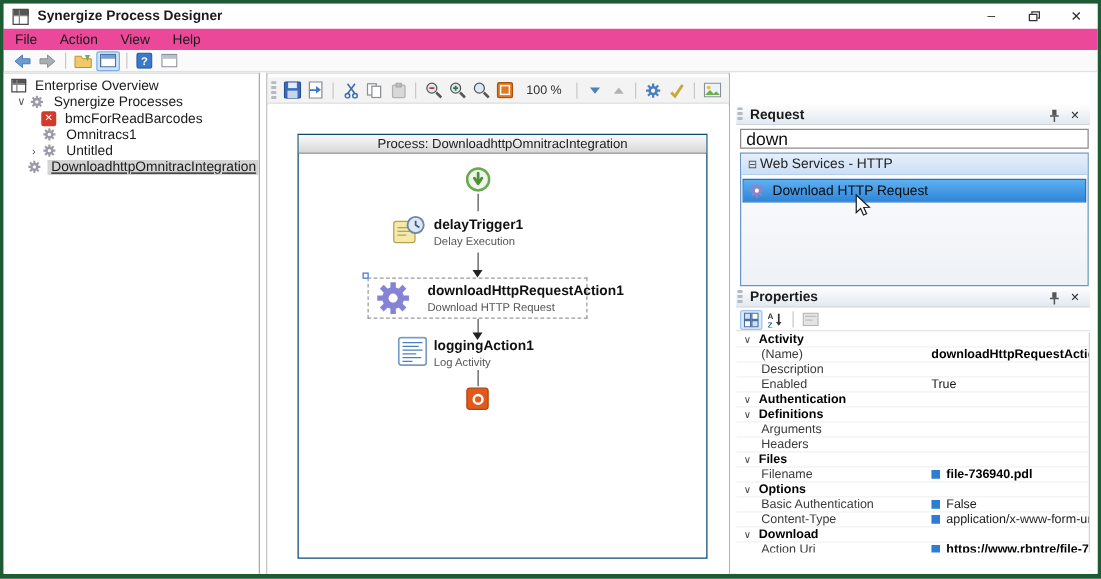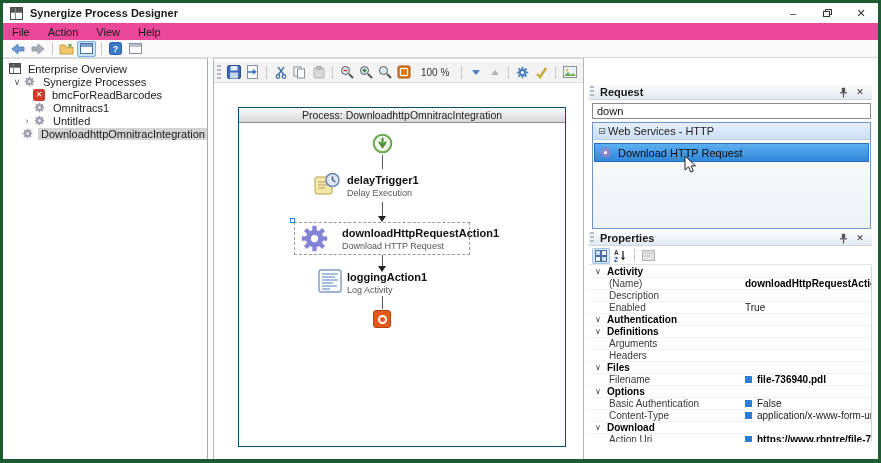--- a/index.html
+++ b/index.html
@@ -42,21 +42,21 @@
   .treepanel { position:absolute; left:0; top:0; width:205px; bottom:0; background:#fff; border-right:1px solid #a9a9a9; border-top:1px solid #d9d9d9; overflow:hidden; padding-top:3px; }
   .trow { height:13px; display:flex; align-items:center; white-space:nowrap; font-size:11px; color:#1a1a1a; }
   .texp { width:12px; text-align:center; font-size:9px; color:#555; }
   .ticon { width:13px; height:12px; margin-right:4px; display:inline-flex; align-items:center; justify-content:center; flex:none; }
   .ticon.app-grid { width:12px; height:11px; border:1px solid #4a4a4a; background:
       linear-gradient(#888 0 0) 0 3px/12px 1px no-repeat,
       linear-gradient(#888 0 0) 3px 0/1px 11px no-repeat,
       linear-gradient(#555 0 0) 0 0/12px 3px no-repeat,#fdfdfd; }
   .ticon.error-x { width:12px; height:12px; background:#d23b2a; border-radius:2px; color:#fff; font-size:8px; font-weight:700; display:inline-flex; align-items:center; justify-content:center; }
   .tlabel { padding:0 3px; }
-  .tlabel.sel { background:#d4d4d4; }
+  .tlabel.sel { background:#d4d4d4;text-decoration:underline; }
 
   
   .canvaspanel { position:absolute; left:210px; top:0; width:371px; bottom:0; background:#fff; border-left:1px solid #b5b5b5; border-right:1px solid #b5b5b5; border-top:1px solid #d9d9d9; }
   .ctoolbar { position:absolute; left:0; top:3px; right:0; height:21px; background:#f3f3f3; border-bottom:1px solid #dedede; display:flex; align-items:center; padding-left:2px; }
   .grip { width:4px; height:15px; margin:0 3px 0 1px; background:repeating-linear-gradient(to bottom,#b2bac4 0 2px,transparent 2px 4px); }
   .cbtn { width:19px; height:18px; display:flex; align-items:center; justify-content:center; }
   .zoomlevel { font-size:10px; color:#333; padding:0 8px; }
   .tri-down { width:0; height:0; border-left:4px solid transparent; border-right:4px solid transparent; border-top:5px solid #4a7fc0; }
   .tri-up { width:0; height:0; border-left:4px solid transparent; border-right:4px solid transparent; border-bottom:5px solid #b3b3b3; }
 
@@ -78,21 +78,21 @@
   .rightcol { position:absolute; left:586px; top:0; width:286px; bottom:0; background:#fff; }
   .panel { position:absolute; left:0; right:3px; }
   .phdr { height:16px; display:flex; align-items:center; background:linear-gradient(#fdfdfd,#e3e9f2); border-bottom:1px solid #cfd6e0; position:relative; }
   .phdr .grip { height:11px; }
   .ptitle { font-weight:700; font-size:11px; color:#1a1a1a; margin-left:3px; }
   .pbtn { position:absolute; top:1px; width:14px; height:14px; display:flex; align-items:center; justify-content:center; font-size:9px; color:#333; }
   .pbtn.pin { right:22px; }
   .pbtn.close { right:5px; }
 
   .toolboxpanel { top:26px; height:146px; }
-  .search { position:absolute; left:3px; top:19px; right:1px; height:16px; border:1px solid #8a8a8a; background:#fff; font-size:11px; padding:0 4px; font-family:inherit; color:#111; }
+  .search { position:absolute; left:3px; top:19px; right:1px; height:16px; border:1px solid #8a8a8a; background:#fff; font-size:14px; padding:0 4px; font-family:inherit; color:#111; }
   .tlist { position:absolute; left:3px; top:38px; right:1px; bottom:1px; border:1px solid #6a96c8; background:linear-gradient(#fdfdfd,#eef2f7); overflow:hidden; }
   .tgroup { height:17px; background:linear-gradient(#e7f0fb,#cbdff5); border-bottom:1px solid #b8cde8; display:flex; align-items:center; font-size:11px; color:#222; }
   .tgexp { width:12px; text-align:center; font-size:9px; color:#555; margin-left:3px; }
   .titem { margin:3px 1px 0 1px; height:19px; display:flex; align-items:center; font-size:11px; color:#0a0a0a; }
   .titem.sel { background:linear-gradient(#5cb0f2,#2f86d8); border:1px solid #2a6fbd; }
   .titem .ticon { margin-left:4px; margin-right:6px; }
 
   .propspanel { top:172px; bottom:17px; }
   .ptoolbar { position:absolute; left:0; top:17px; right:0; height:18px; display:flex; align-items:center; padding-left:3px; border-bottom:1px solid #e4e4e4; }
   .pgbtn { width:18px; height:16px; display:flex; align-items:center; justify-content:center; margin-right:1px; }

